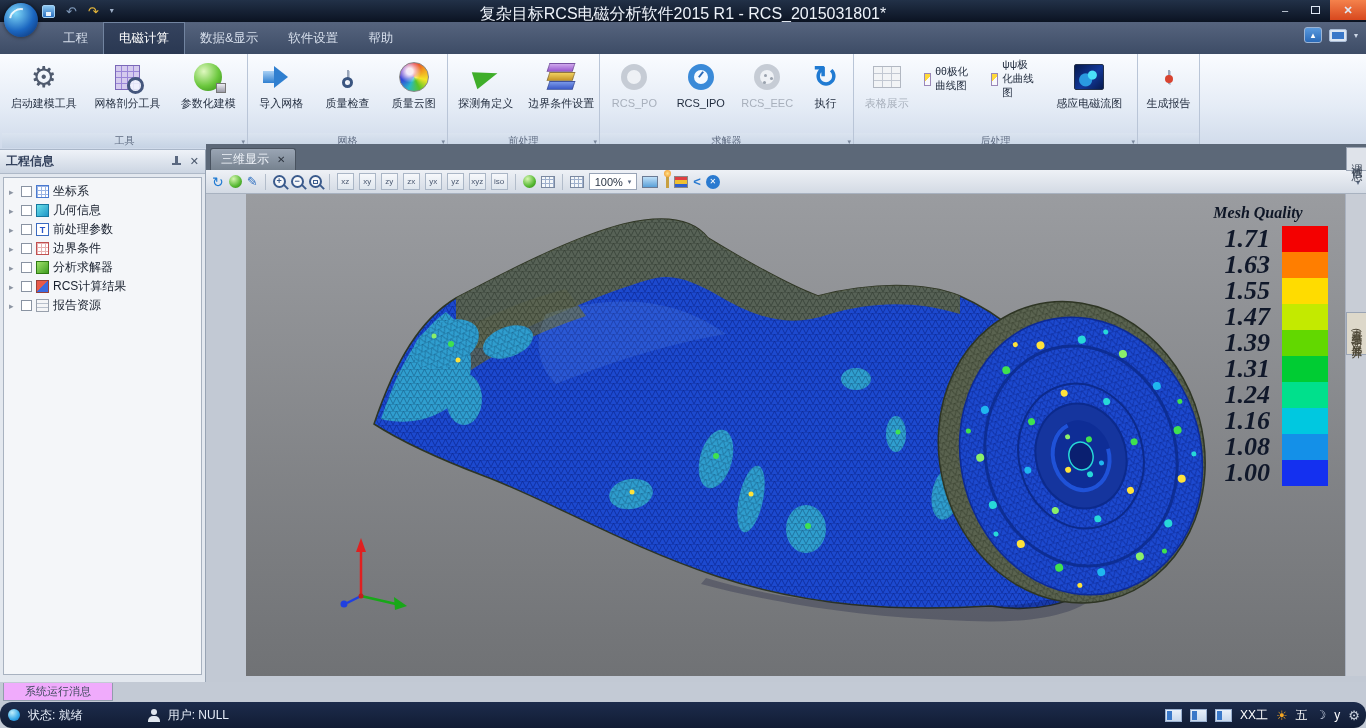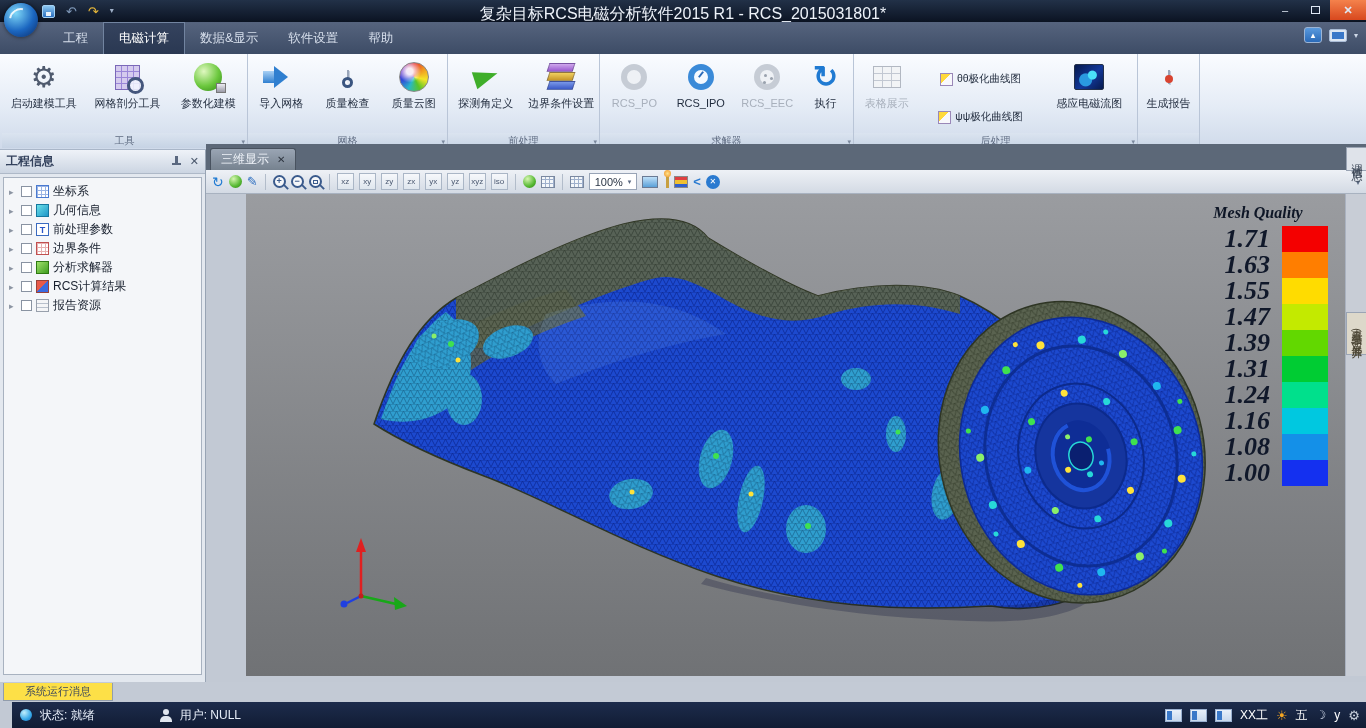--- a/index.html
+++ b/index.html
@@ -36,21 +36,21 @@
 
 #ribbon{position:absolute;left:0;top:54px;right:0;height:96px;background:linear-gradient(#fafcff,#e5ecf6 55%,#cfdaea);border-bottom:1px solid #a9b6c8;}
 .rgroup{position:absolute;top:0;height:95px;border-right:1px solid #b9c5d7;}
 .btnrow{display:flex;height:79px;align-items:flex-start;justify-content:space-evenly;padding-top:3px;}
 .rband{position:absolute;left:0;right:0;bottom:1px;height:15px;background:linear-gradient(#dbe4f0,#c6d3e4);font-size:10px;color:#5f6c82;text-align:center;line-height:15px;}
 .rband .ga{position:absolute;right:2px;top:1px;font-size:7px;color:#7a879c;}
 .rbtn{display:flex;flex-direction:column;align-items:center;font-size:11px;color:#1f2a3c;line-height:13px;text-align:center;padding-top:2px;}
 .rbtn .ric{height:36px;display:flex;align-items:center;justify-content:center;margin-bottom:2px;position:relative;}
 .rbtn.disabled{color:#a8b0bc;}
 .sbtn{display:flex;align-items:center;gap:4px;font-size:10.5px;color:#1f2a3c;height:24px;padding:0 4px;}
-.scol{display:flex;flex-direction:column;justify-content:flex-start;padding-top:10px;gap:14px;align-items:center;}
+.scol{display:flex;flex-direction:row;justify-content:flex-start;padding-top:10px;gap:14px;align-items:center;}
 
 
 .ic-gear{font-size:29px;color:#4f5a6e;line-height:1;}
 .ic-sphereG{width:28px;height:28px;border-radius:50%;background:radial-gradient(circle at 35% 30%,#dff8c0,#6cc83e 55%,#2e8414);position:relative;}
 .ic-sphereG i{position:absolute;right:-4px;bottom:-2px;width:10px;height:10px;background:linear-gradient(#ececf2,#9a9aa6);border:1px solid #777;}
 .ic-meshtool{width:25px;height:25px;background:repeating-linear-gradient(0deg,transparent 0 5px,#9a86d8 5px 6px),repeating-linear-gradient(90deg,transparent 0 5px,#9a86d8 5px 6px),#d5cbee;border:1px solid #7a68b8;position:relative;}
 .ic-meshtool::after{content:"";position:absolute;right:-5px;bottom:-5px;width:11px;height:11px;border:3px solid #44567c;border-radius:50%;background:rgba(242,246,255,.85);}
 .ic-import{display:flex;align-items:center;}
 .ic-import .bar{width:11px;height:12px;background:linear-gradient(#a8d0f4,#2f7fd0);}
 .ic-import .tri{width:0;height:0;border:11px solid transparent;border-left:14px solid #2f7fd0;}
@@ -131,22 +131,22 @@
 
 
 #colorbar{position:absolute;left:972px;top:10px;width:160px;font-family:"Liberation Serif",serif;}
 #cb-title{font-size:16px;font-weight:bold;font-style:italic;color:#0e1626;text-align:center;margin-bottom:4px;}
 .cbrow{display:flex;height:26px;}
 .cbval{width:104px;text-align:right;padding-right:12px;font-size:26px;font-weight:bold;font-style:italic;color:#10182a;line-height:26px;}
 .cbcell{width:46px;height:26px;}
 
 
 #bottomstrip{position:absolute;left:0;top:682px;right:0;height:20px;background:#c3cad5;}
-#msgtab{position:absolute;left:3px;top:1px;height:18px;width:110px;background:#fde047;border:1px solid #929dac;border-top:none;font-size:11px;color:#3e4a5c;display:flex;align-items:center;justify-content:center;}
-#statusbar{position:absolute;left:12px;top:702px;right:0;height:26px;background:linear-gradient(#1d2c4c,#111c34);color:#e6edf8;font-size:12px;}
+#msgtab{position:absolute;left:3px;top:1px;height:18px;width:110px;background:#f0abfc;border:1px solid #929dac;border-top:none;font-size:11px;color:#3e4a5c;display:flex;align-items:center;justify-content:center;}
+#statusbar{position:absolute;left:0;top:702px;right:0;height:26px;background:linear-gradient(#1d2c4c,#111c34);color:#e6edf8;font-size:12px;border-radius:12px;}
 .sbleft{position:absolute;left:8px;top:0;height:26px;display:flex;align-items:center;gap:8px;}
 .orb{width:12px;height:12px;border-radius:50%;background:radial-gradient(circle at 35% 30%,#bfeefc,#36a8e8 60%,#1a6ab8);}
 .person{width:13px;height:13px;position:relative;margin-left:56px;}
 .person::before{content:"";position:absolute;left:4px;top:0;width:6px;height:6px;border-radius:50%;background:#dfe5ee;}
 .person::after{content:"";position:absolute;left:1px;top:7px;width:12px;height:6px;border-radius:5px 5px 0 0;background:#dfe5ee;}
 .sbright{position:absolute;right:6px;top:0;height:26px;display:flex;align-items:center;gap:8px;}
 .trayic{width:17px;height:13px;border:1px solid #9ab0d0;background:linear-gradient(#e8f0fa,#c8d8ec);position:relative;}
 .trayic::after{content:"";position:absolute;left:1px;top:1px;bottom:1px;width:5px;background:#3a78c8;}
 .sun{color:#f5a623;font-size:13px;}
 .moon{color:#cfd8e8;font-size:12px;}

